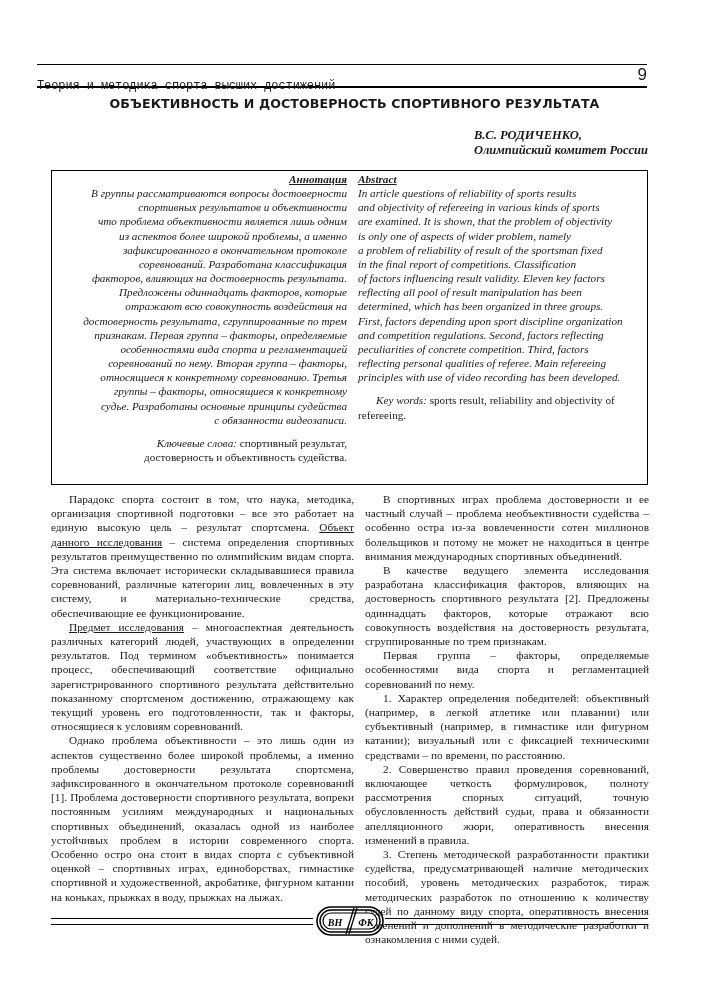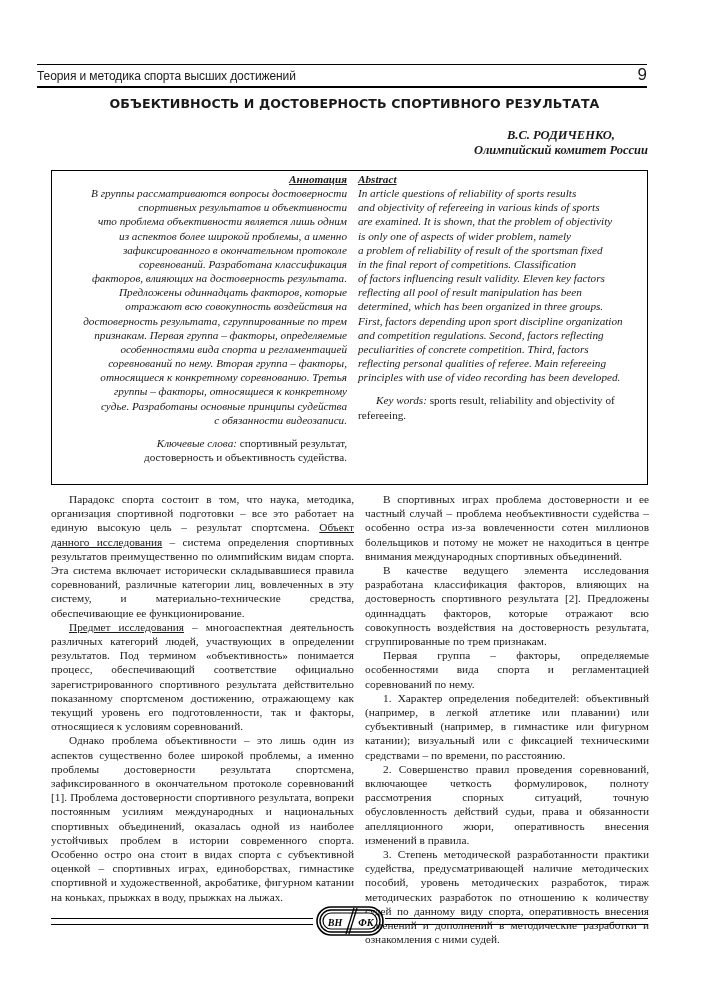--- a/index.html
+++ b/index.html
@@ -1,29 +1,29 @@
 <!DOCTYPE html>
 <html><head>
 <meta charset="utf-8">
 <style>
   html, body { margin: 0; padding: 0; background: #ffffff; }
   body { width: 709px; height: 1003px; position: relative; overflow: hidden; color: #1a1a1a; }
   .page { position: absolute; left: 0; top: 0; width: 709px; height: 1003px; }
 
   .running-head { position: absolute; left: 37px; top: 64px; width: 610px; height: 24px;
     border-top: 1px solid #000; border-bottom: 2.5px solid #000; box-sizing: border-box; }
-  .running-head .title { position: absolute; left: 0; top: 4px;
-    font-family: Liberation Sans, sans-serif; font-size: 12px; letter-spacing: -0.1px; }
+  .running-head .title { position: absolute; left: 0; top: 14px;
+    font-family: Liberation Mono, monospace; font-size: 12px; letter-spacing: -0.1px; }
   .running-head .pnum { position: absolute; right: 0; top: 0px;
     font-family: "Liberation Sans", sans-serif; font-size: 17px; }
 
   .article-title { position: absolute; left: 0; top: 96px; width: 709px; text-align: center;
     font-family: "DejaVu Sans", sans-serif; font-weight: bold; font-size: 12.6px; letter-spacing: 0.1px; }
 
-  .author { position: absolute; right: 61px; top: 128px; text-align: center;
+  .author { position: absolute; right: 61px; top: 128px; text-align: left;
     font-family: "Liberation Serif", serif; font-style: italic; font-weight: bold; font-size: 12.5px; line-height: 15px; }
 
   .abstract-box { position: absolute; left: 51px; top: 170px; width: 597px; height: 315px;
     border: 1.5px solid #000; box-sizing: border-box; }
   .abs-ru { position: absolute; left: 8px; top: 1px; width: 287px; text-align: right;
     font-family: "Liberation Serif", serif; font-style: italic; font-size: 11.2px; line-height: 14.15px; }
   .abs-en { position: absolute; left: 306px; top: 1px; width: 284px; text-align: left;
     font-family: "Liberation Serif", serif; font-style: italic; font-size: 11.2px; line-height: 14.15px; }
   .abs-head { font-weight: bold; text-decoration: underline; }
   .abs-line { display: block; white-space: nowrap; }

